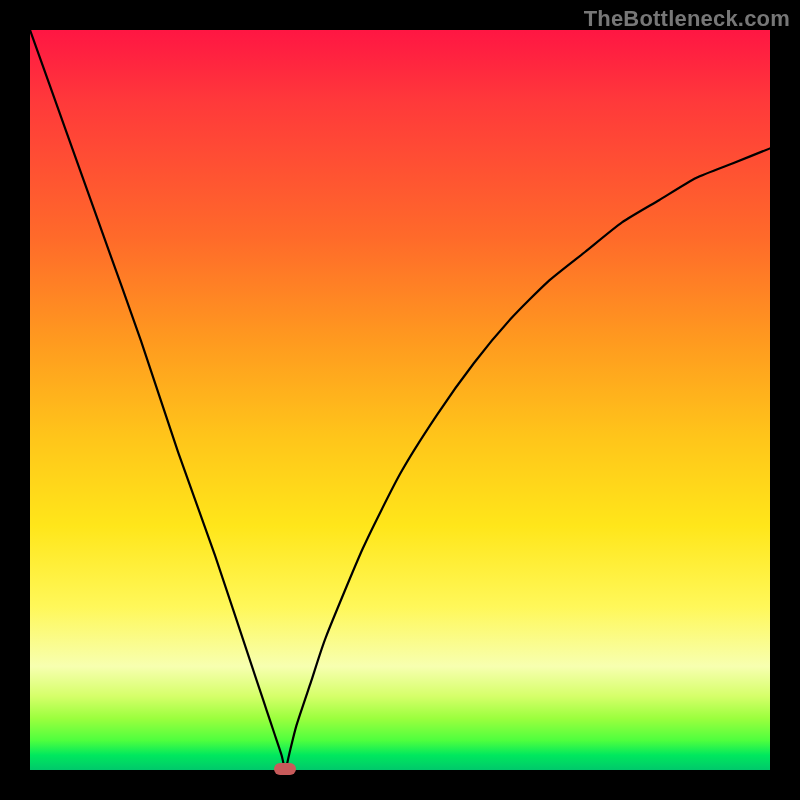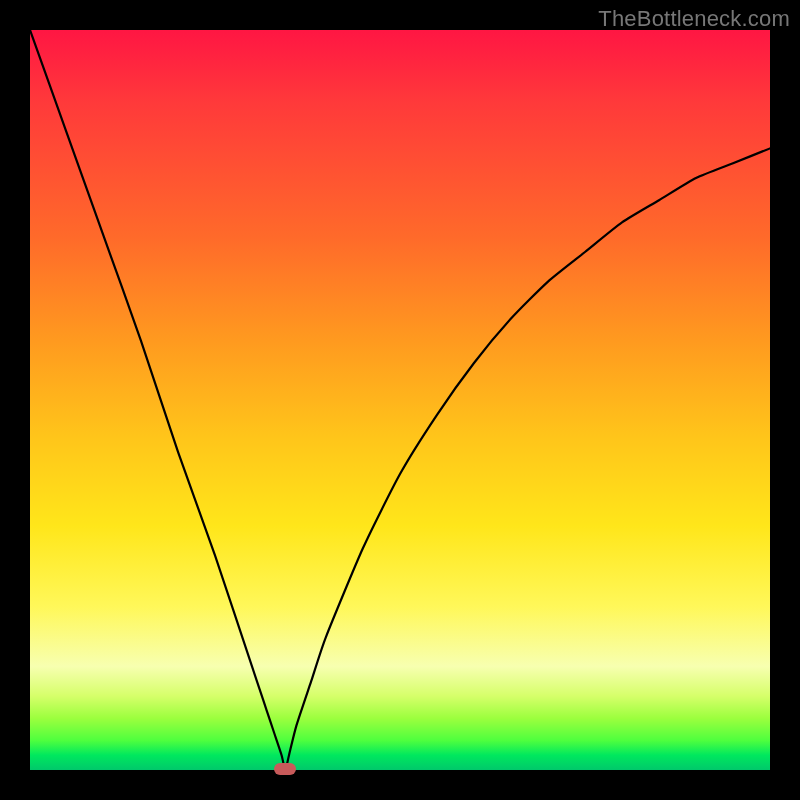--- a/index.html
+++ b/index.html
@@ -9,20 +9,21 @@
     height: 800px;
     overflow: hidden;
     font-family: Arial, Helvetica, sans-serif;
     background: #000;
   }
   .frame {
     position: relative;
     width: 800px;
     height: 800px;
     background: #000;
+    font-weight: bold;
   }
   .plot {
     position: absolute;
     left: 30px;
     top: 30px;
     width: 740px;
     height: 740px;
     
     background: linear-gradient(
       to bottom,

